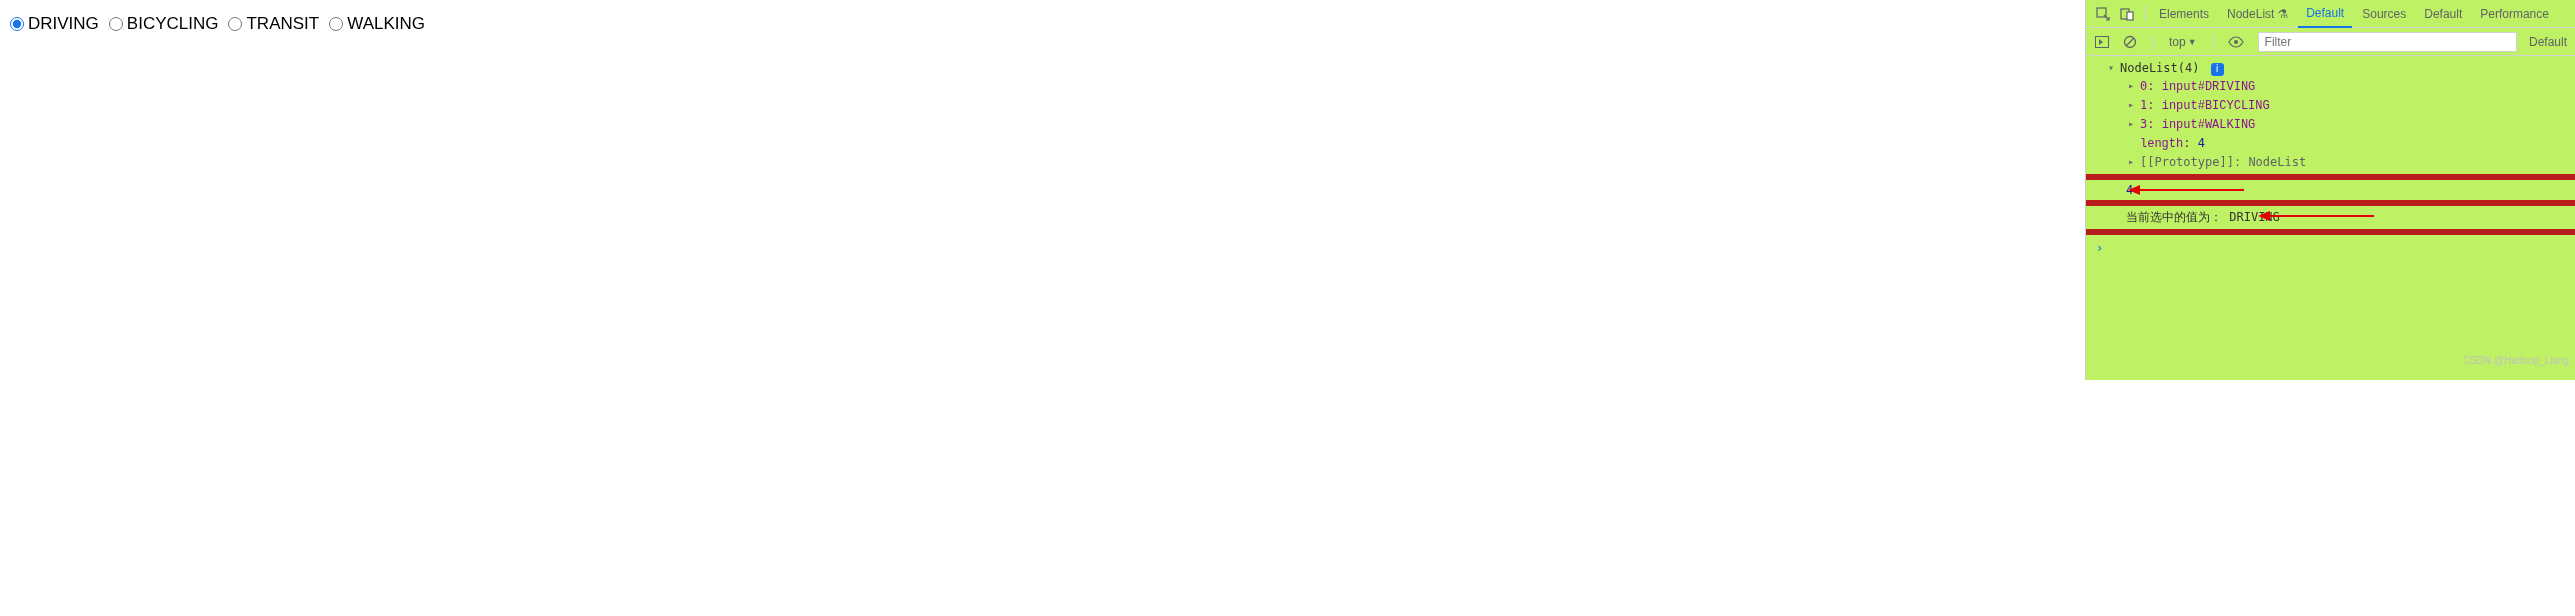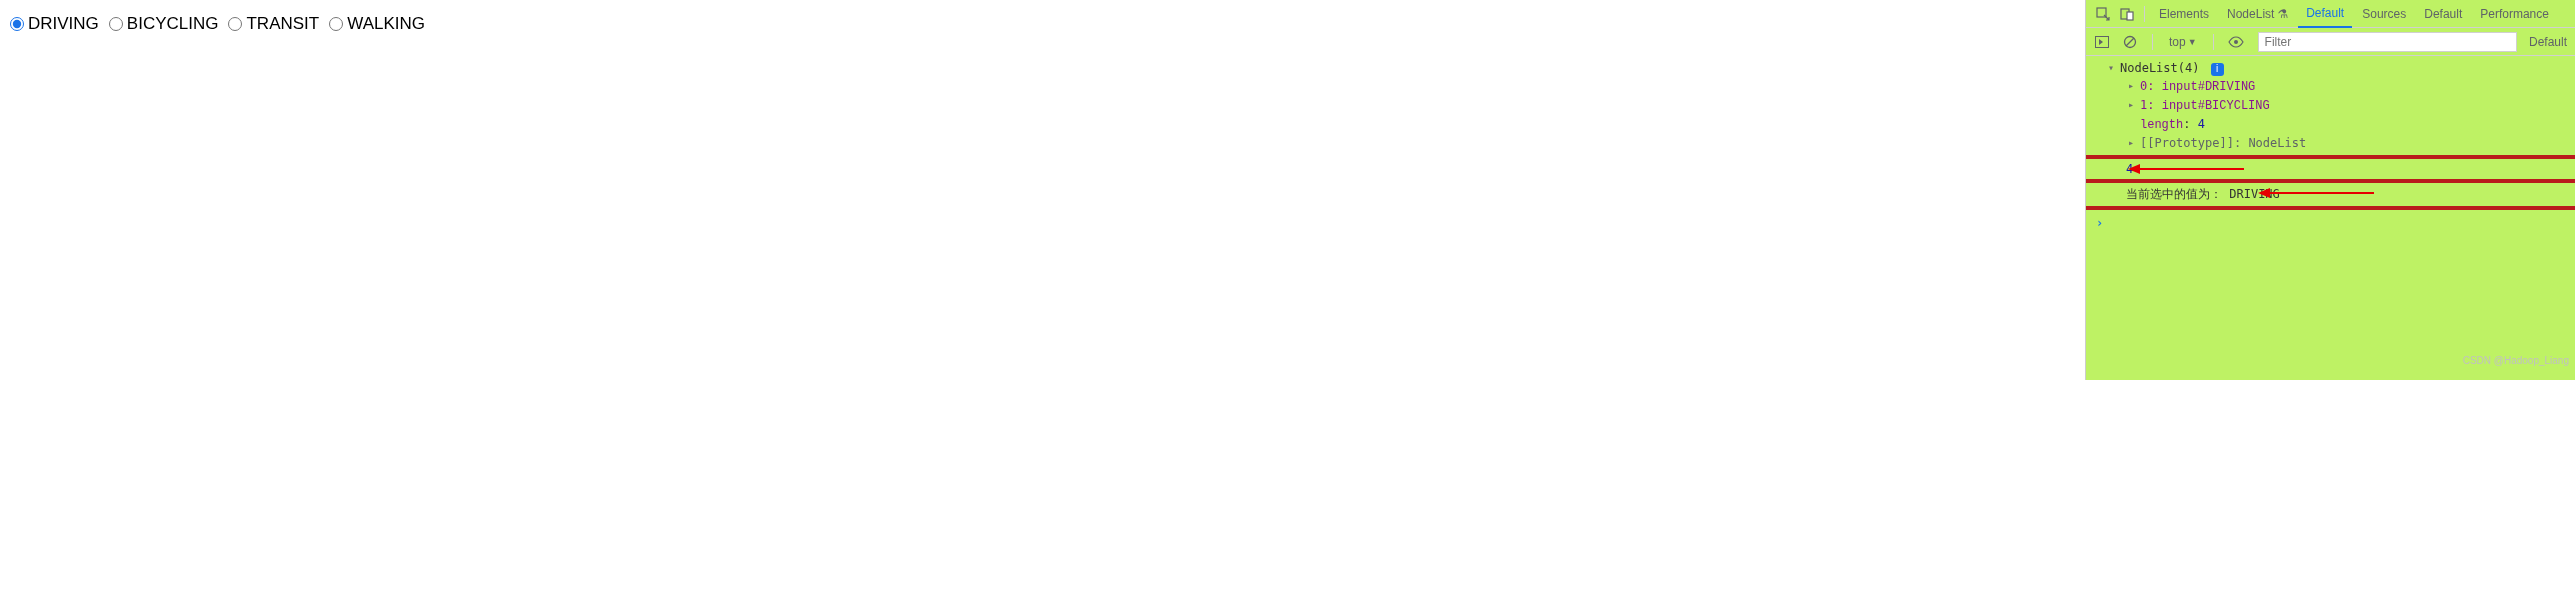--- a/index.html
+++ b/index.html
@@ -84,21 +84,21 @@
     .dt-levels { color: #5f6368; font-size: 12px; padding-right: 2px; }
     
     .dt-console {
       flex: 1;
       font-family: Menlo, Consolas, monospace;
       font-size: 12px;
       overflow: auto;
       position: relative;
     }
     .dt-row {
-      border-bottom: 4px solid #b91c1c;
+      border-bottom: 6px solid #b91c1c;
       padding: 3px 4px 3px 20px;
       position: relative;
     }
     .dt-object { padding-left: 20px; }
     .dt-line { line-height: 18px; padding-left: 14px; position: relative; }
     .dt-caret::before {
       content: "▸";
       position: absolute;
       left: 2px;
       color: #6e6e6e;
@@ -227,20 +227,24 @@
       </div>
       <div class="dt-object">
         <div class="dt-line dt-caret">
           <span class="dt-key">0</span><span class="dt-key">: </span>
           <span class="dt-hash"><span>input</span>#<span>DRIVING</span></span>
         </div>
         <div class="dt-line dt-caret">
           <span class="dt-key">1</span><span class="dt-key">: </span>
           <span class="dt-hash"><span>input</span>#<span>BICYCLING</span></span>
         </div>
+        <div class="dt-line dt-caret">
+          <span class="dt-key">3</span><span class="dt-key">: </span>
+          <span class="dt-hash"><span>input</span>#<span>WALKING</span></span>
+        </div>
         <div class="dt-line">
           <span class="dt-hash">length</span><span>: </span>
           <span class="dt-val">4</span>
         </div>
         <div class="dt-line dt-caret">
           <span class="dt-proto">[[Prototype]]</span><span class="dt-proto">: </span>
           <span class="dt-proto">NodeList</span>
         </div>
       </div>
     </div>

